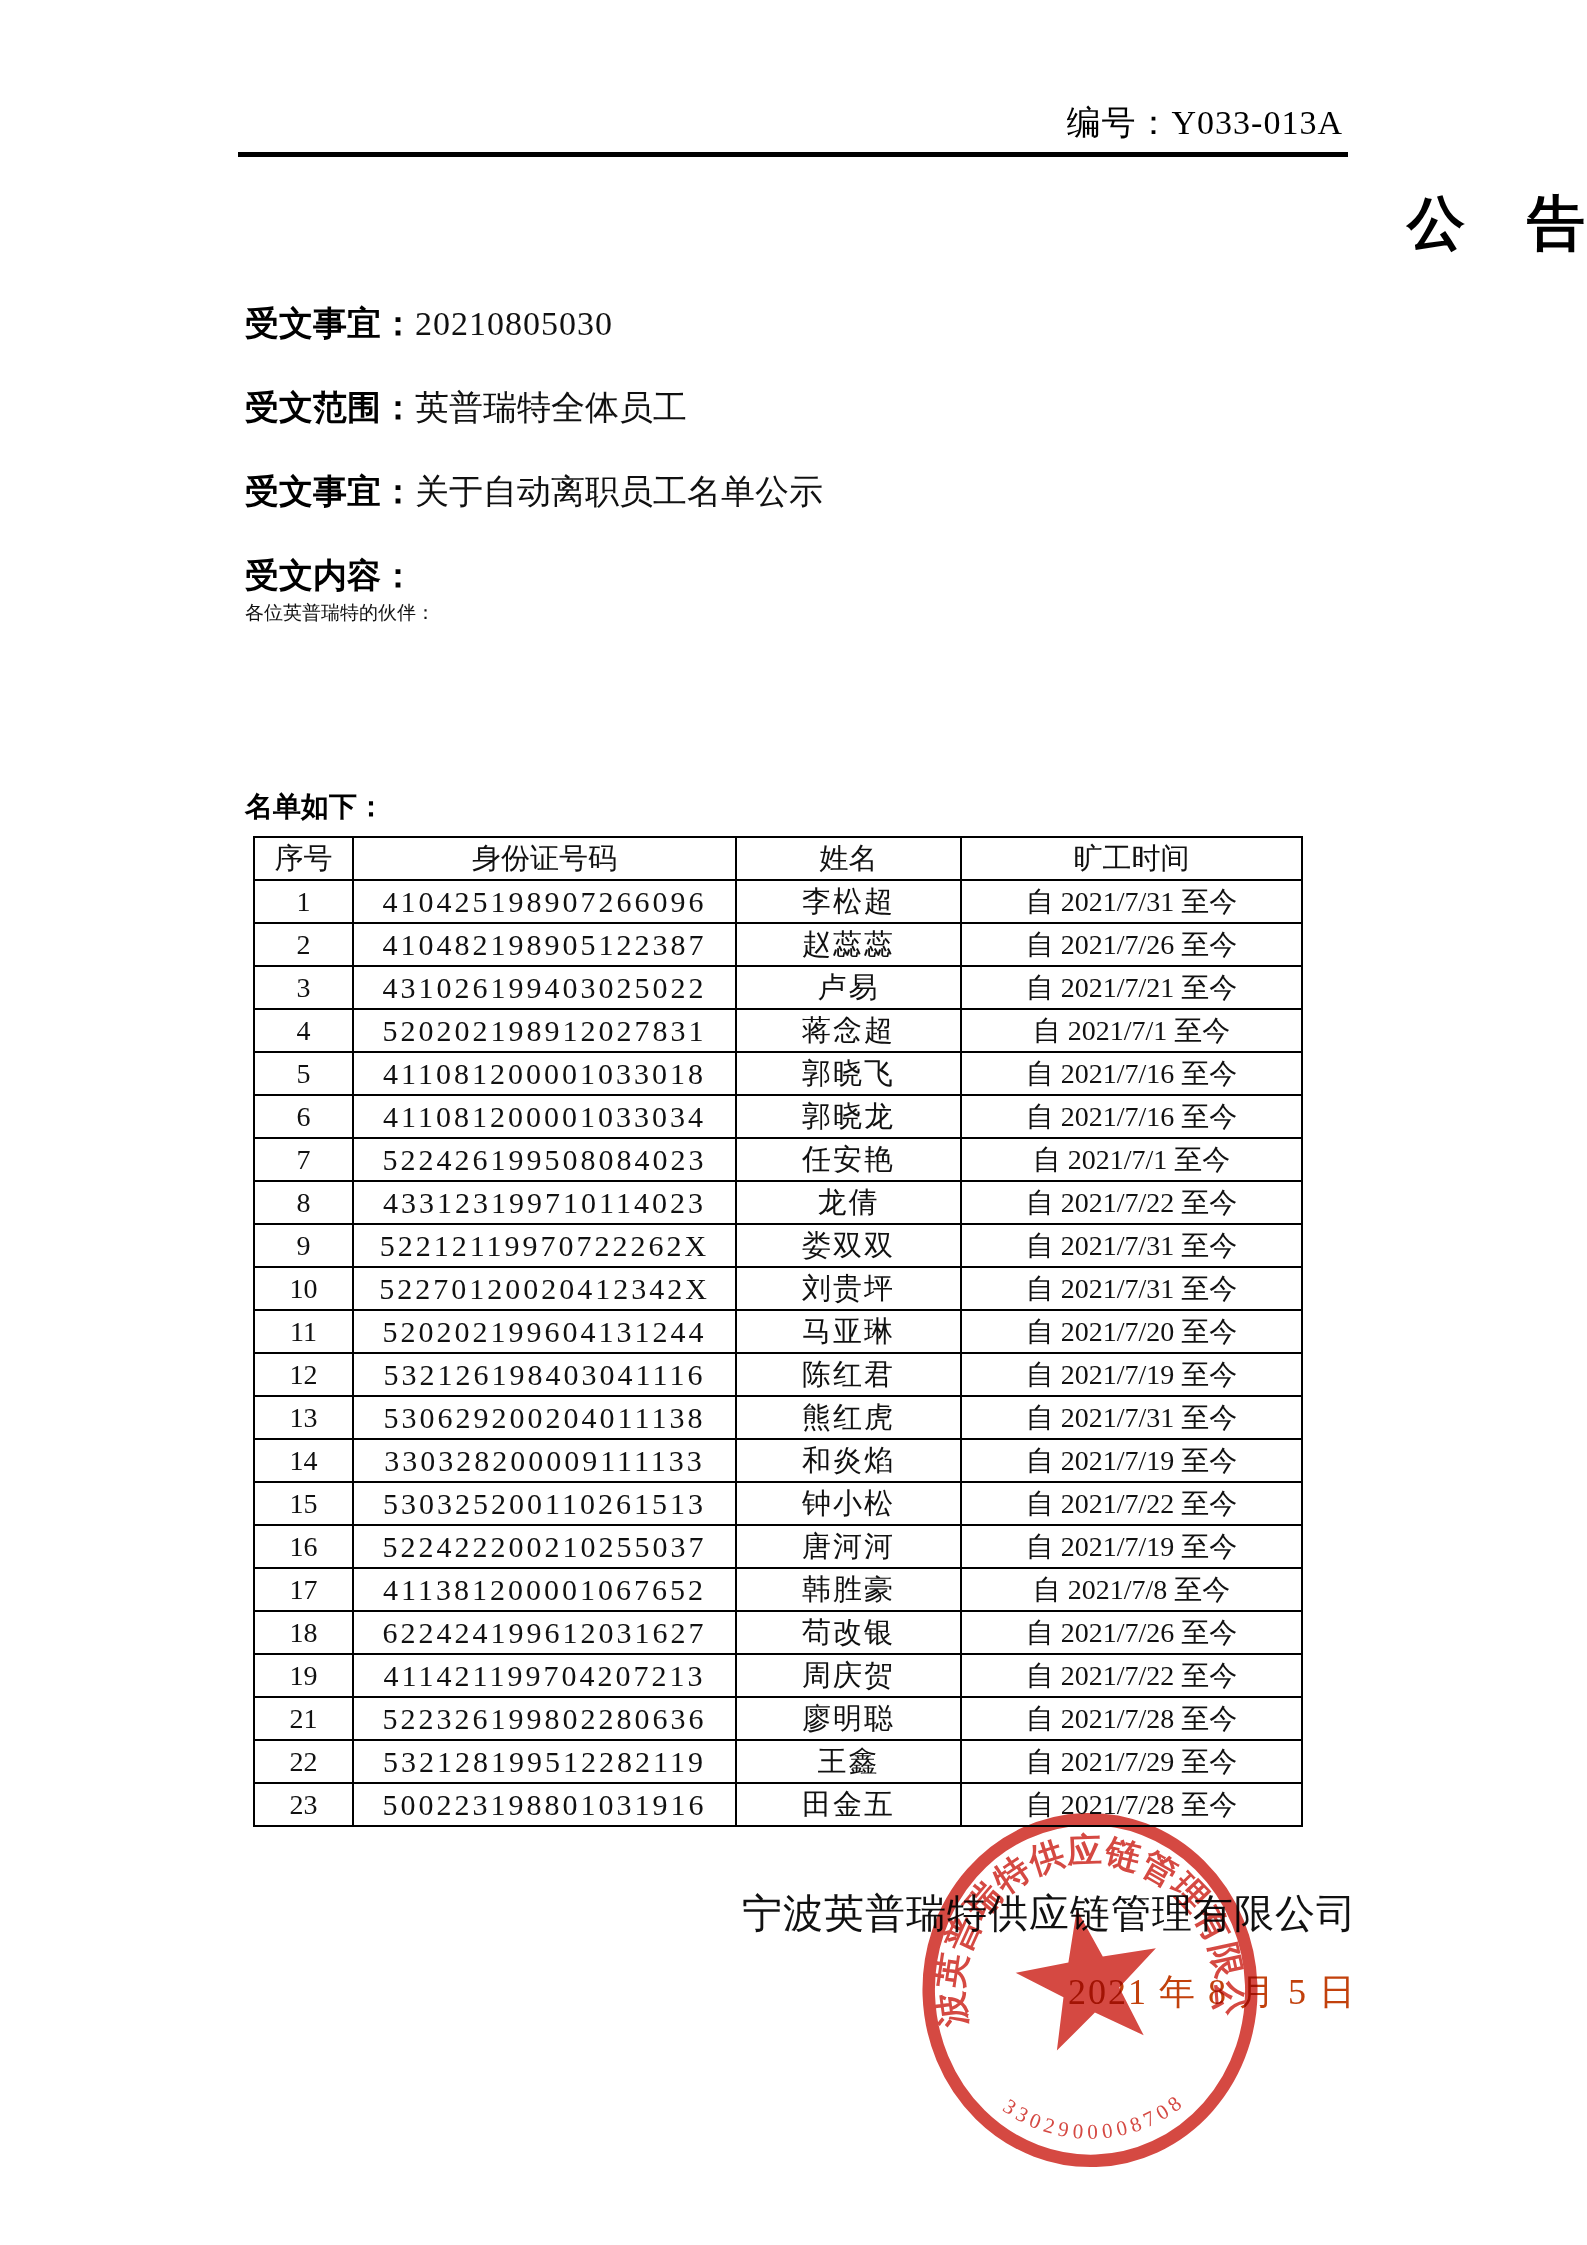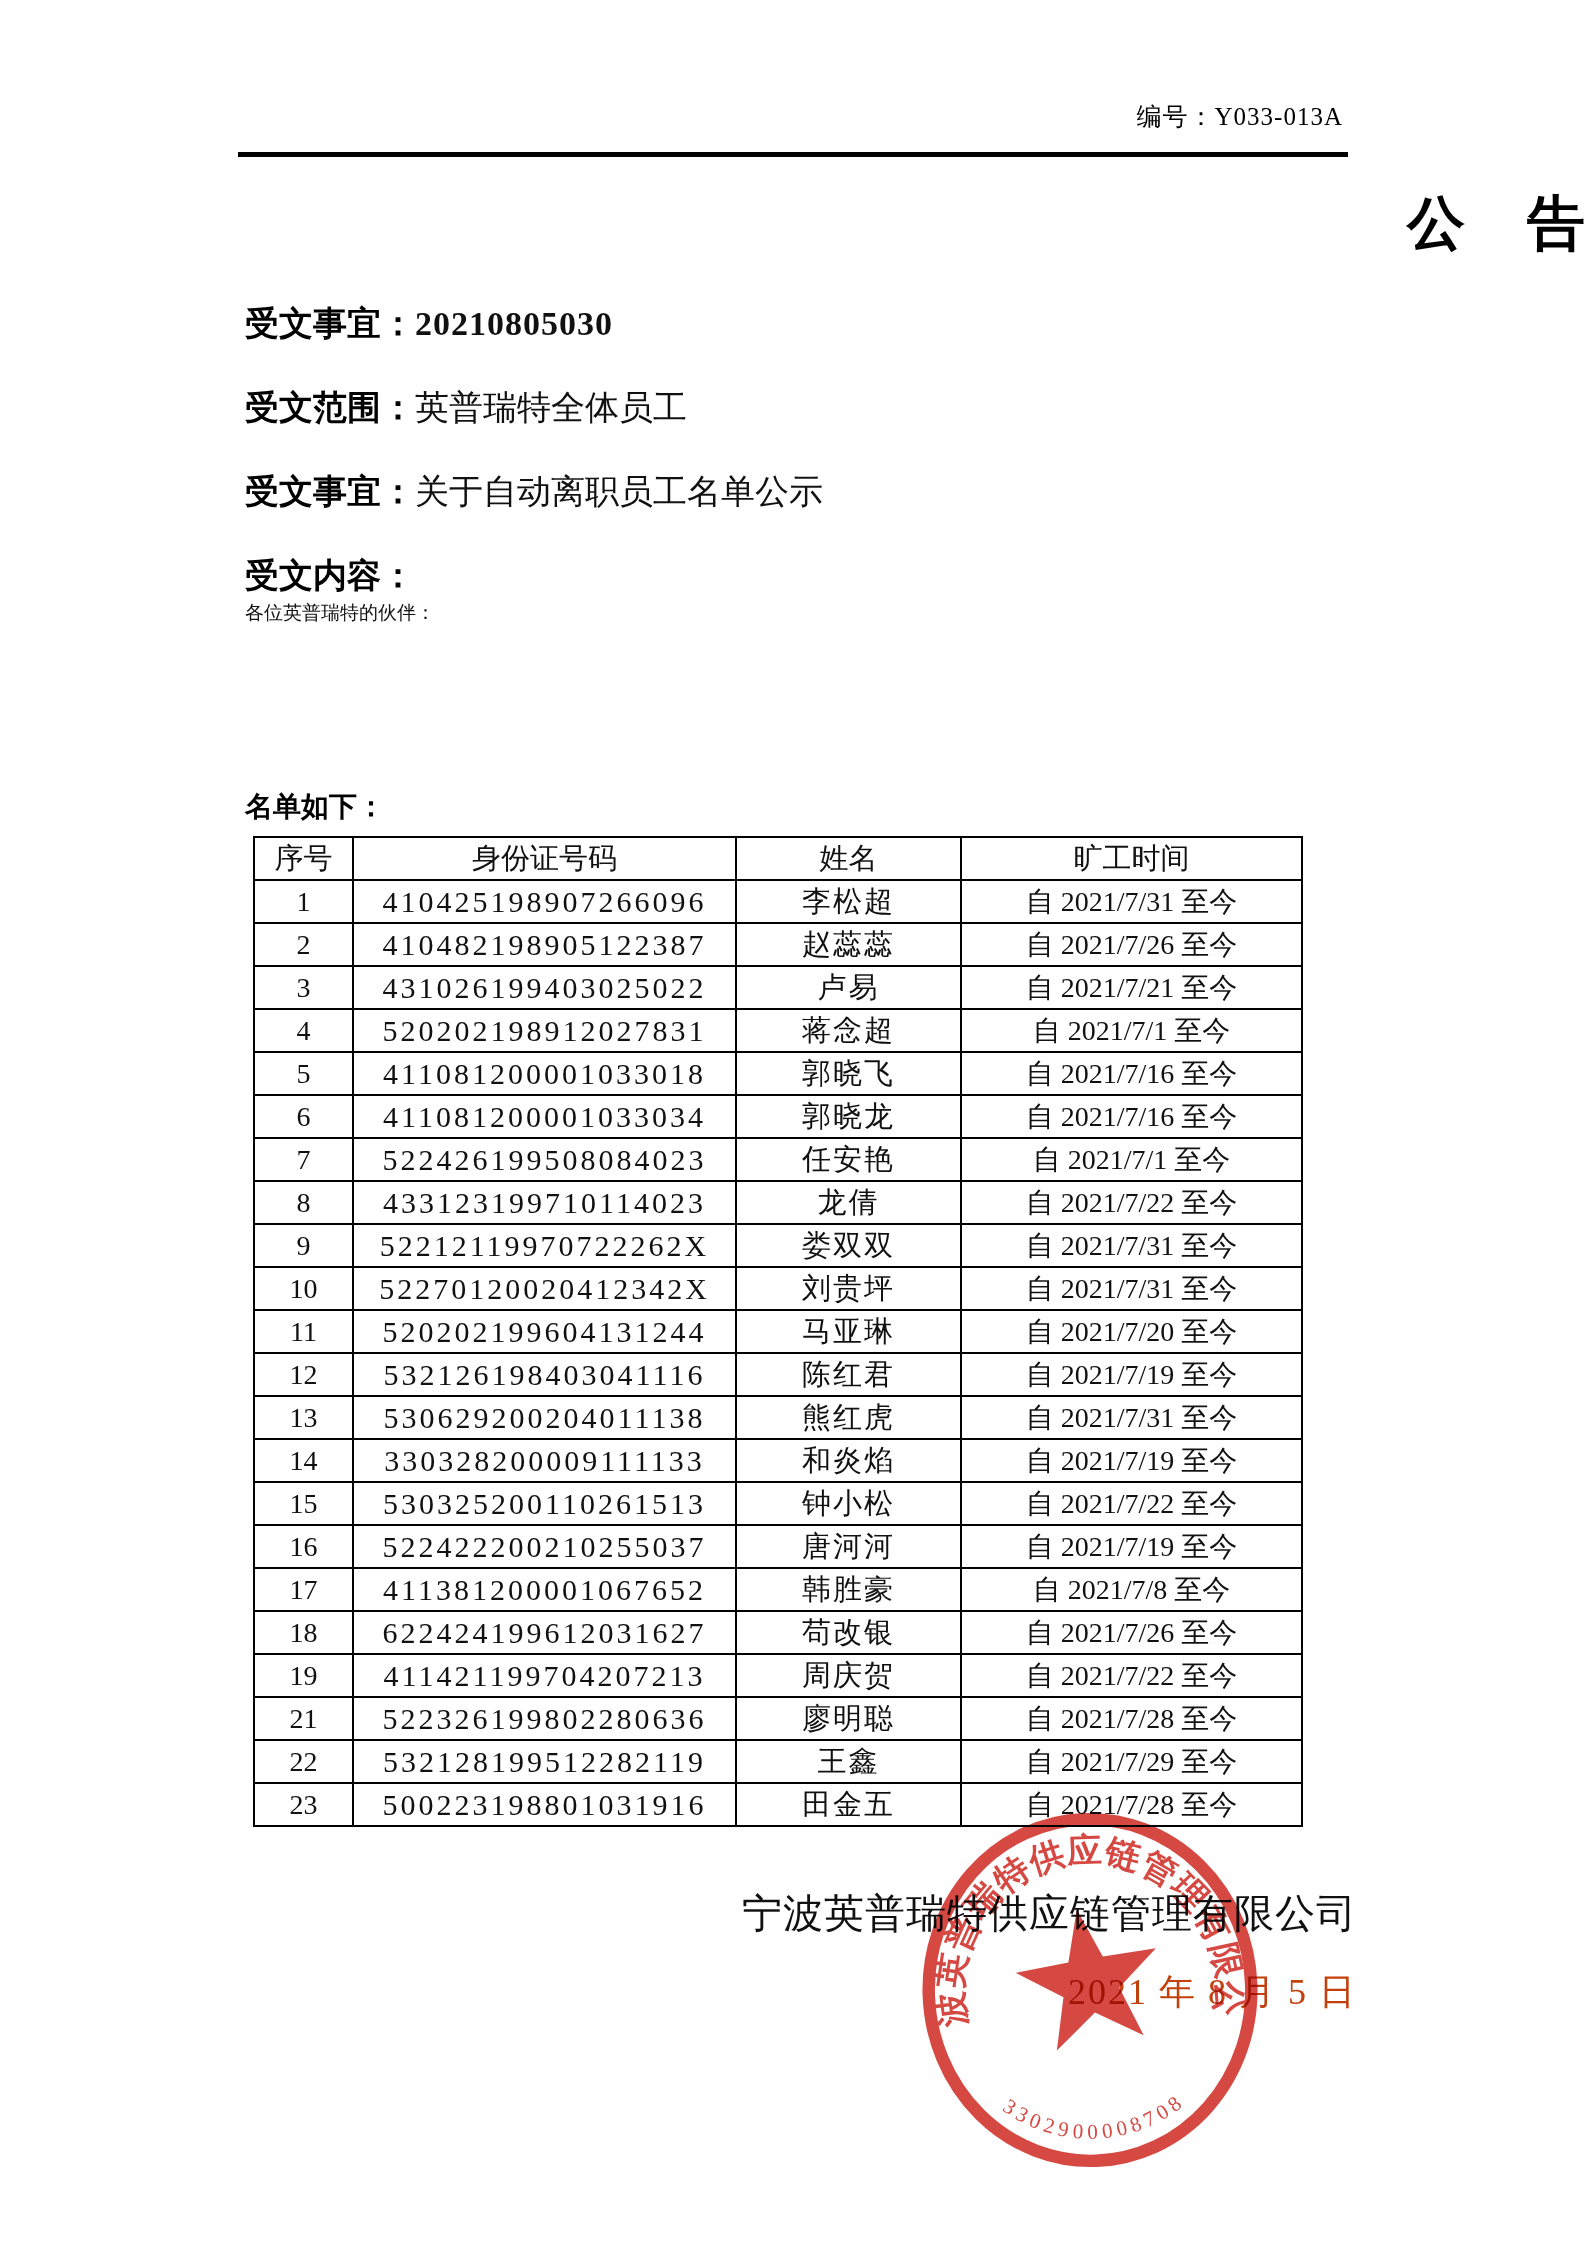--- a/index.html
+++ b/index.html
@@ -8,38 +8,38 @@
     width:1587px;height:2245px;
     margin:0 auto;
     background:#ffffff;
     font-family:"Liberation Serif","DejaVu Serif",serif;
     color:#111;
     overflow:hidden;
   }
   
   .doc-number{
     position:absolute;top:100px;right:244px;
-    font-size:25px;letter-spacing:1px;color:#000;
+    font-size:34px;letter-spacing:1px;color:#000;
   }
   .header-rule{
     position:absolute;left:238px;top:152px;width:1110px;
     border-top:5px solid #000;height:0;
   }
   
   .title{
     position:absolute;left:0;top:185px;width:100%;
     text-align:right;font-size:58px;font-weight:bold;color:#000;
     margin:0;letter-spacing:2px;
   }
   
   .meta{position:absolute;left:245px;top:282px;width:1110px;}
   .meta-line{height:84px;line-height:84px;font-size:34px;white-space:nowrap;}
   .meta-label{font-weight:bold;color:#000;}
   .meta-value{color:#111;}
-  .meta-value--bold{font-weight:bold;letter-spacing:1px;margin-top:12px;}
+  .meta-value--bold{font-weight:normal;letter-spacing:1px;margin-top:12px;}
   
   .salutation{
     position:absolute;left:245px;top:600px;
     font-size:19px;color:#111;
   }
   .paragraph{
     position:absolute;left:245px;top:656px;width:1103px;
     font-size:26px;line-height:66px;color:#111;
     text-align:justify;text-indent:54px;margin:0;
   }

